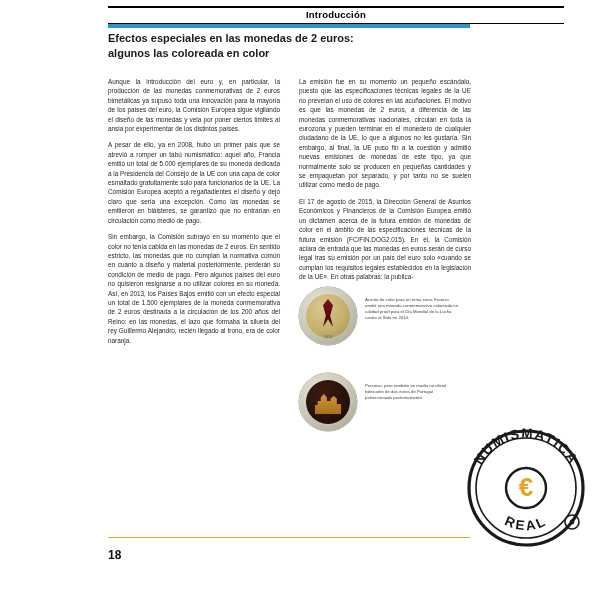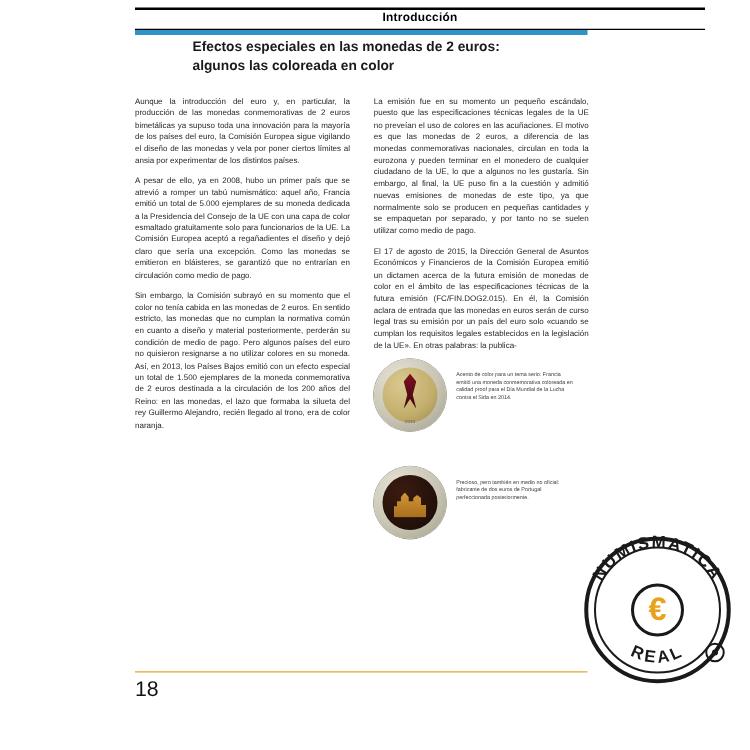--- a/index.html
+++ b/index.html
@@ -72,21 +72,20 @@
   
   .article-title {
     position: absolute;
     top: 31px;
     left: 108px;
     width: 350px;
     font-size: 11px;
     font-weight: bold;
     line-height: 1.32;
     color: #1a1a1a;
-    margin-left: 46px;
   }
 
   
   .col {
     position: absolute;
     top: 77px;
     width: 172px;
     font-size: 6.4px;
     line-height: 1.47;
     text-align: justify;
@@ -178,22 +177,22 @@
     bottom: 38px;
     left: 108px;
     width: 362px;
     height: 1px;
     background: #e0a92b;
   }
   .page-number {
     position: absolute;
     bottom: 14px;
     left: 108px;
-    font-size: 17px;
-    font-weight: normal;
+    font-size: 12px;
+    font-weight: bold;
     color: #111111;
   }
 
   
   .stamp {
     position: absolute;
     right: 8px;
     bottom: 22px;
     width: 132px;
     height: 132px;

